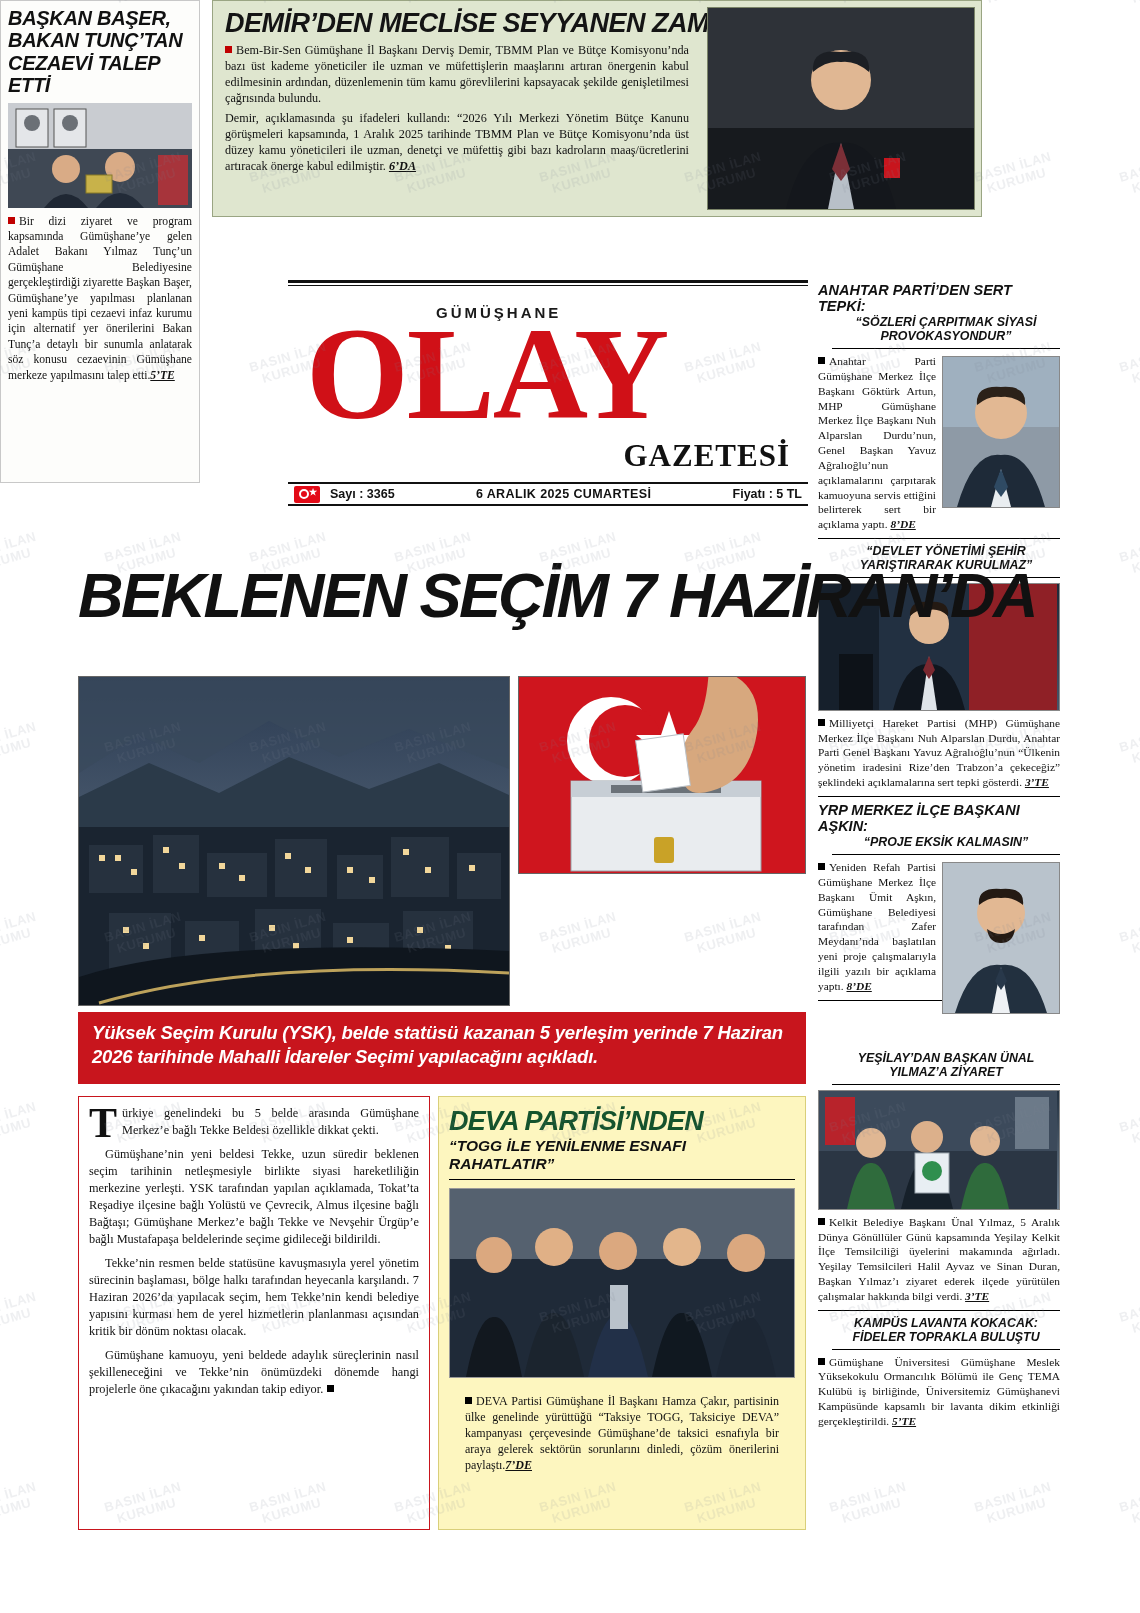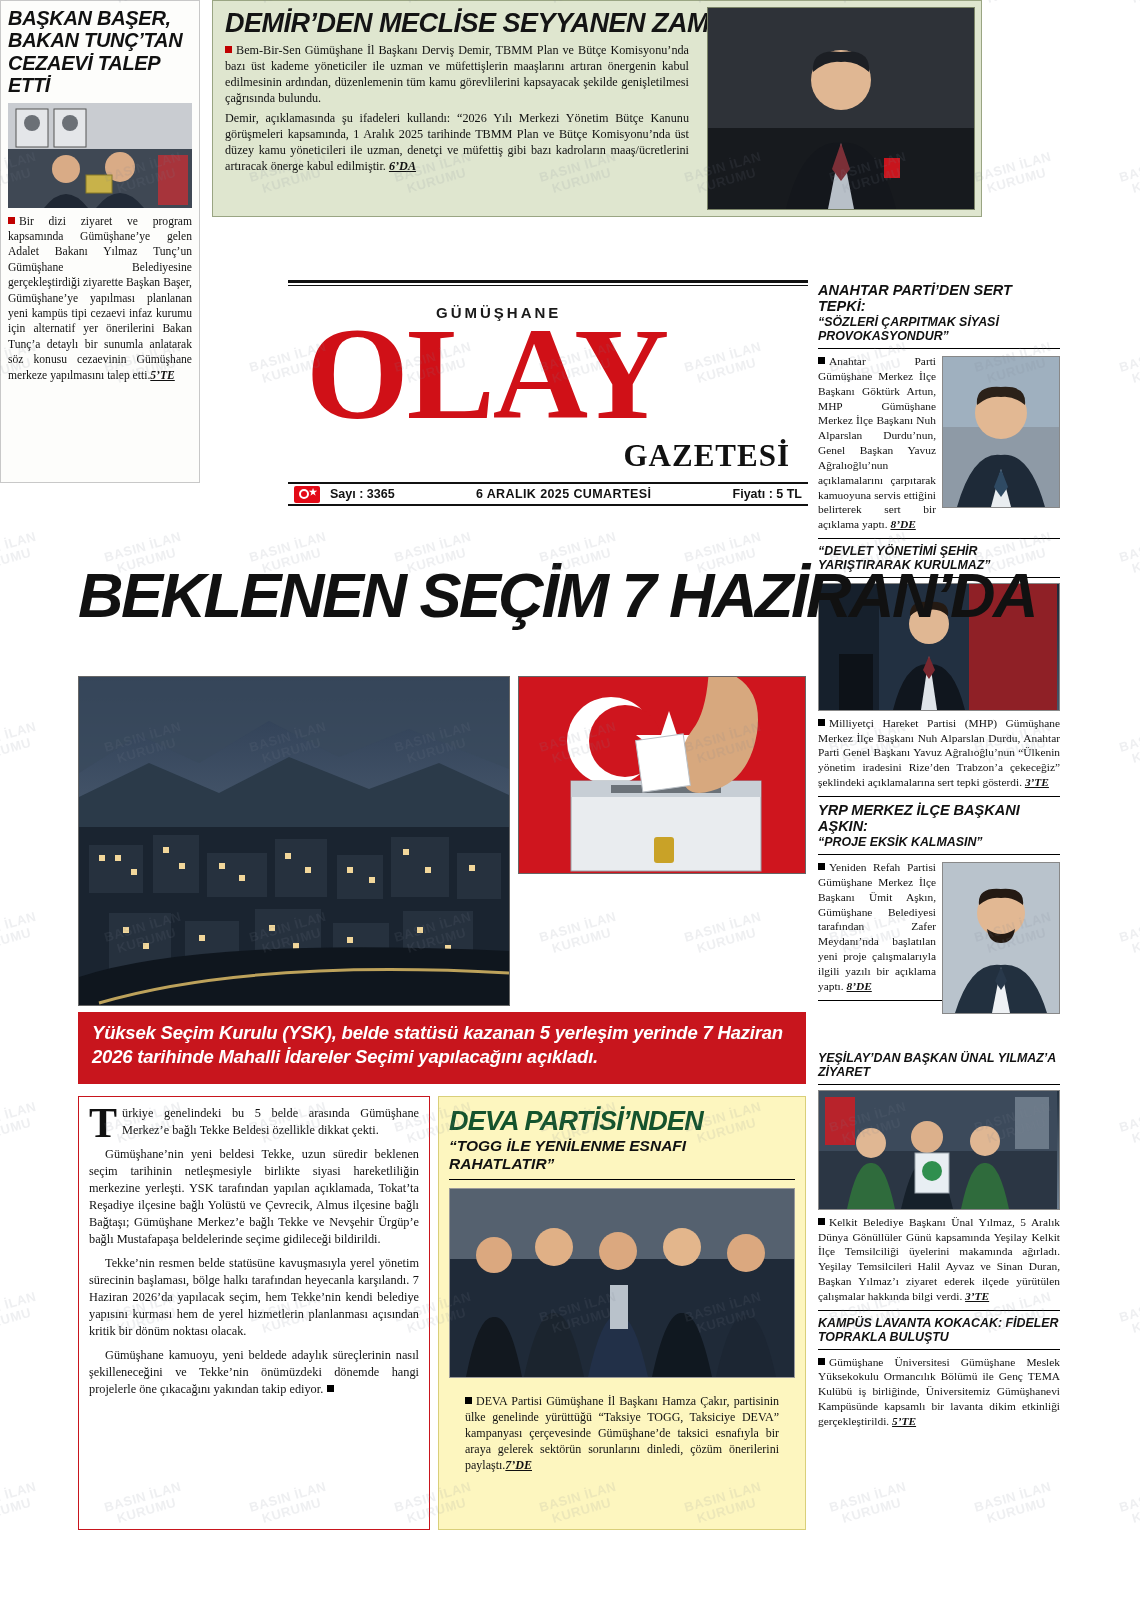--- a/index.html
+++ b/index.html
@@ -117,22 +117,22 @@
 
   
   .rightcol{ position:absolute; left:818px; top:283px; width:242px; }
   .rc-block{ border-bottom:1px solid #000; padding-bottom:6px; margin-bottom:6px; }
   .rc-h1{
     font-family:"Liberation Sans", sans-serif; font-weight:700; font-style:italic;
     font-size:14.5px; line-height:1.08; color:#111; margin:0 0 2px 0;
   }
   .rc-h2{
     font-family:"Liberation Sans", sans-serif; font-weight:700; font-style:italic;
-    font-size:12.4px; line-height:1.12; color:#111; margin:0 0 5px 0;
-    border-bottom:1px solid #000; padding-bottom:4px;
+    font-size:12.4px; line-height:1.12; color:#111; margin:0 0 5px 14px;
+    border-bottom:1px solid #000; padding-bottom:4px;text-align:center;
   }
   .rc-body{ font-size:11.4px; line-height:1.3; text-align:justify; color:#111; }
   .rc-body .pic-r{
     float:right; width:118px; height:152px; margin:2px 0 3px 6px;
     background:linear-gradient(#5d6a78,#2d3540); border:1px solid #888;
   }
   .rc-pic-wide{
     width:100%; height:128px; margin:0 0 5px 0; border:1px solid #888;
     background:linear-gradient(#1d2838,#47566a);
   }

